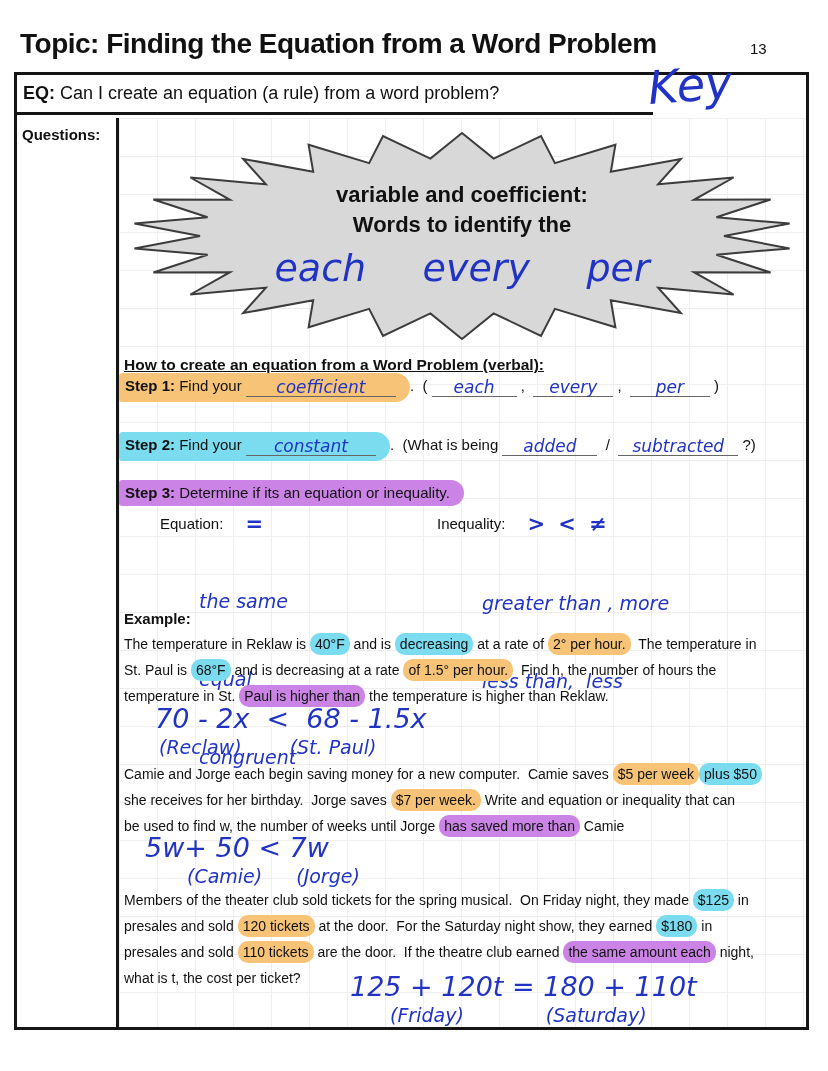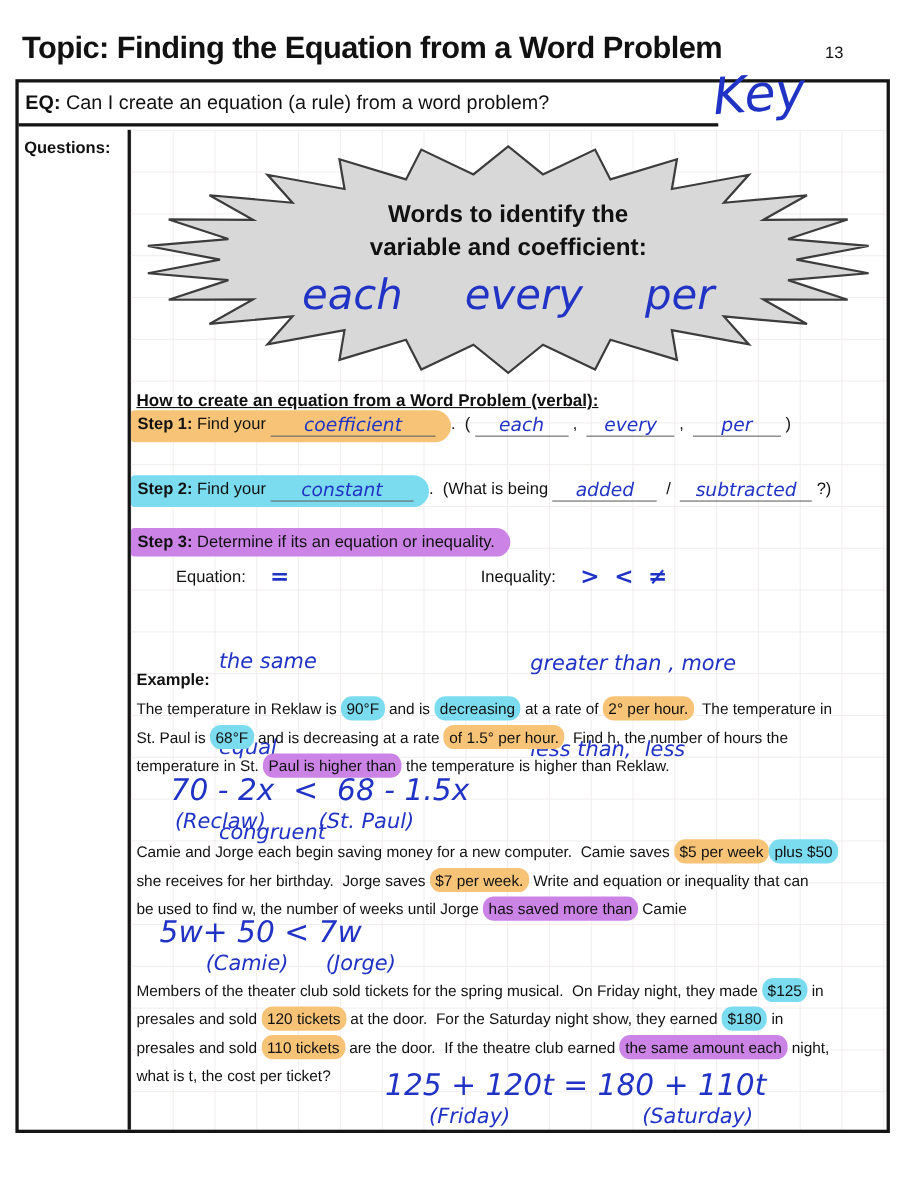--- a/index.html
+++ b/index.html
@@ -58,21 +58,21 @@
   .hl-orange{background:#f7c377;}
   .hl-cyan{background:#7bdcef;}
   .hl-purple{background:#cb84e6;}
   
   .work{position:absolute;}
   .wk1{left:36px;top:585px;}.wk2{left:26px;top:714px;}.wk3{left:231px;top:853px;}
   .expr{font-size:27px;white-space:pre;}
   .wlabels{font-size:19px;white-space:pre;margin-top:2px;}
   .wk1 .wl1{margin-left:4px;}.wk1 .wl2{margin-left:48px;}
   .wk2 .wl1{margin-left:42px;}.wk2 .wl2{margin-left:34px;}
-  .wk3 .wl1{margin-left:40px;}.wk3 .wl2{margin-left:120px;}
+  .wk3 .wl1{margin-left:40px;}.wk3 .wl2{margin-left:82px;}
 </style>
 </head>
 <body>
 
 <div class="page">
 
   <h1 class="title">Topic: Finding the Equation from a Word Problem</h1>
   <div class="pagenum">13</div>
 
   <div class="eqrow"><span class="b">EQ:</span><span> Can I create an equation (a rule) from a word problem?</span></div>
@@ -81,22 +81,22 @@
   <div class="qlabel">Questions:</div>
   <div class="vline"></div>
 
   <div class="main">
 
     <div class="burst">
       <svg width="666" height="216" viewBox="0 0 666 214">
         <polygon id="burstpoly" fill="#d8d8d8" stroke="#3c3c3c" stroke-width="2" points="333.0,4.0 364.6,29.6 412.0,7.0 425.9,34.1 486.4,15.8 481.8,42.8 551.8,29.9 529.1,55.3 604.6,48.5 565.0,70.8 641.6,70.5 587.4,88.3 660.6,94.6 595.0,107.0 660.6,119.4 587.4,125.7 641.6,143.5 565.0,143.2 604.6,165.5 529.1,158.7 551.8,184.1 481.8,171.2 486.4,198.2 425.9,179.9 412.0,207.0 364.6,184.4 333.0,210.0 301.4,184.4 254.0,207.0 240.1,179.9 179.6,198.2 184.2,171.2 114.2,184.1 136.9,158.7 61.4,165.5 101.0,143.2 24.4,143.5 78.6,125.7 5.4,119.4 71.0,107.0 5.4,94.6 78.6,88.3 24.4,70.5 101.0,70.8 61.4,48.5 136.9,55.3 114.2,29.9 184.2,42.8 179.6,15.8 240.1,34.1 254.0,7.0 301.4,29.6"></polygon>
       </svg>
       <div class="burst-text">
+        <div class="bt1">variable and coefficient:</div>
         <div class="bt1">Words to identify the</div>
-        <div class="bt1">variable and coefficient:</div>
         <div class="bwords">
           <span class="hw bw">each</span>
           <span class="hw bw">every</span>
           <span class="hw bw">per</span>
         </div>
       </div>
     </div>
 
     <div class="heading">How to create an equation from a Word Problem (verbal):</div>
 
@@ -115,21 +115,21 @@
 
     <div class="clabel cineq"><span>Inequality:</span><span class="csym hw">&gt; &lt; ≠</span></div>
     <div class="cwords cineqw hw">
       <div>greater than , more</div>
       <div>less than,  less</div>
     </div>
 
     <div class="exlabel">Example:</div>
 
     <div class="para p1">
-        <div class="tline"><span>The temperature in Reklaw is </span><span class="hl hl-cyan">90°F</span><span> and is </span><span class="hl hl-cyan">decreasing</span><span> at a rate of </span><span class="hl hl-orange">2° per hour.</span><span>  The temperature in</span></div>
+        <div class="tline"><span>The temperature in Reklaw is </span><span class="hl hl-cyan">40°F</span><span> and is </span><span class="hl hl-cyan">decreasing</span><span> at a rate of </span><span class="hl hl-orange">2° per hour.</span><span>  The temperature in</span></div>
         <div class="tline"><span>St. Paul is </span><span class="hl hl-cyan">68°F</span><span> and is decreasing at a rate </span><span class="hl hl-orange">of 1.5° per hour.</span><span>  Find h, the number of hours the</span></div>
         <div class="tline"><span>temperature in St. </span><span class="hl hl-purple">Paul is higher than</span><span> the temperature is higher than Reklaw.</span></div>
       </div>
     <div class="work wk1">
       <div class="expr hw">70 - 2x  &lt;  68 - 1.5x</div>
       <div class="wlabels hw"><span class="wl1">(Reclaw)</span><span class="wl2">(St. Paul)</span></div>
     </div>
 
     <div class="para p2">
         <div class="tline"><span>Camie and Jorge each begin saving money for a new computer.  Camie saves </span><span class="hl hl-orange">$5 per week</span><span class="hl hl-cyan">plus $50</span></div>

